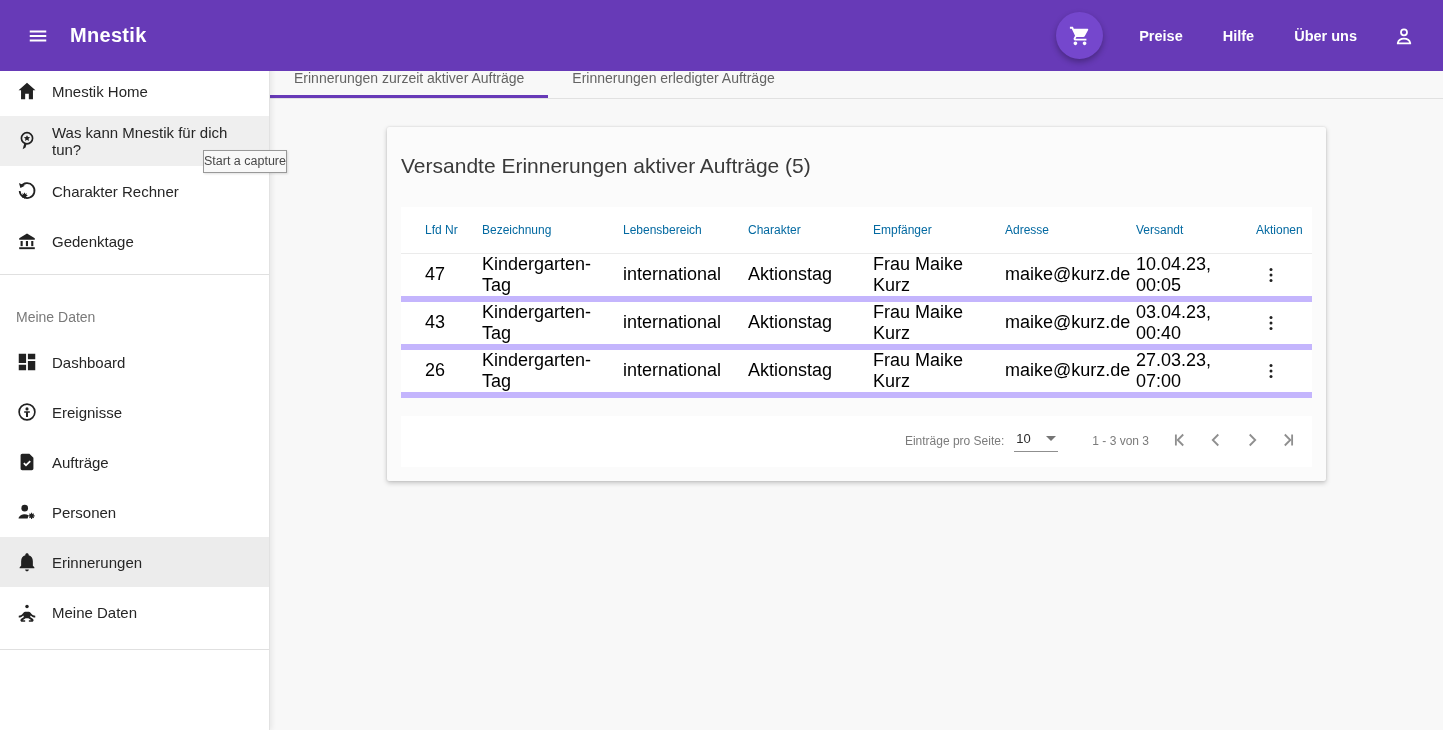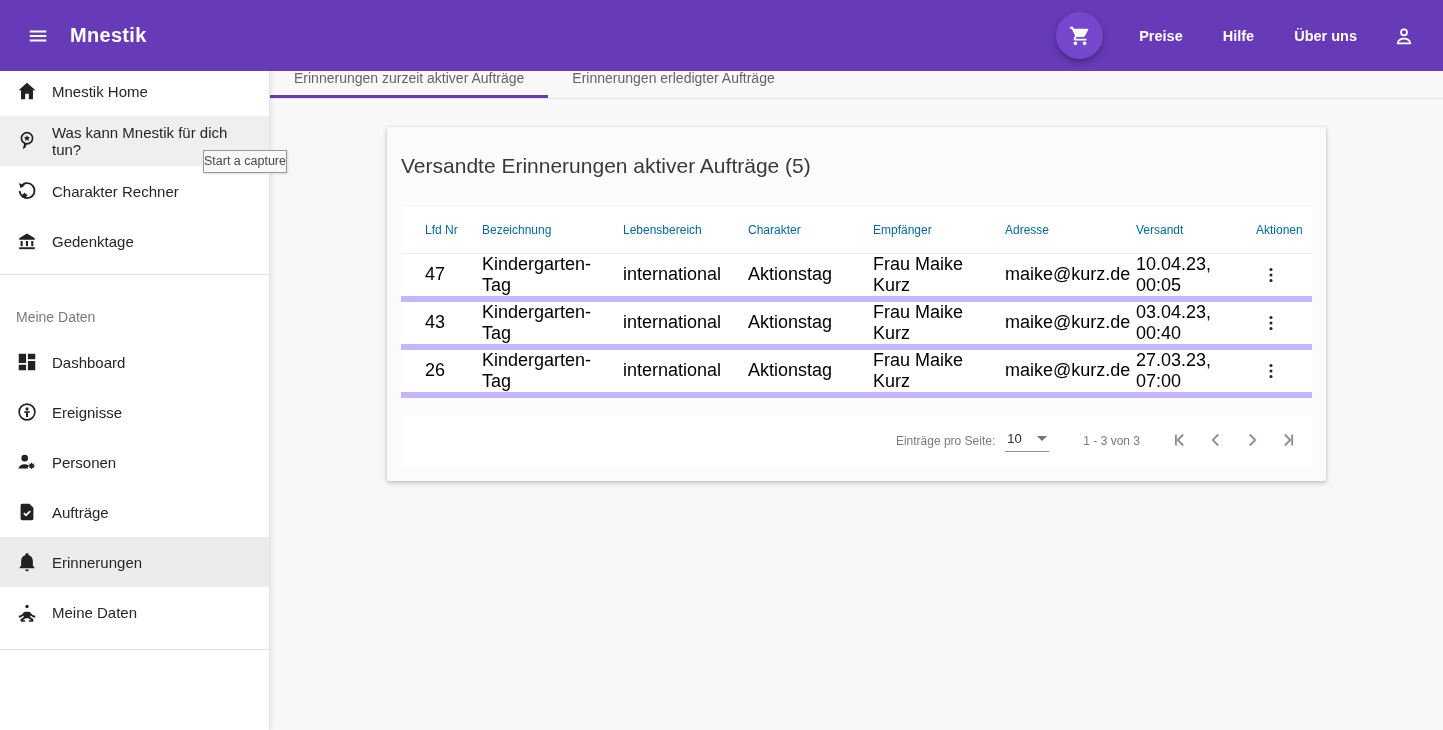--- a/index.html
+++ b/index.html
@@ -45,21 +45,21 @@
   th { height:46px; font-size:12px; color:#0369a1; font-weight:400; text-align:left; padding:0 8px 0 0; border-bottom:1px solid #ebebeb; }
   td { height:43px; font-size:18px; color:#000000; padding:0 8px 0 0; border-bottom:6px solid #c4b5fd; }
   th.c1, td.c1 { padding-left:24px; }
   th.c8, td.c8 { text-align:right; padding-right:10px; }
   .more-btn { width:30px; height:30px; color:#3c3c3c; }
 
   .paginator-band { background:#fff; margin-top:18px; height:51px; display:flex; align-items:center; justify-content:flex-end; font-size:12px; color:#7b7b7b; padding-right:6px; }
   .pp-label { margin-right:10px; }
   .page-size { display:inline-flex; align-items:center; justify-content:space-between; width:44px; border-bottom:1px solid #8f8f8f; padding:0 2px 5px; margin-right:34px; color:#2b2b2b; font-size:13px; cursor:pointer; background:transparent; border-top:none; border-left:none; border-right:none; font-family:inherit; }
   .caret { width:0; height:0; border-left:5px solid transparent; border-right:5px solid transparent; border-top:5px solid #757575; }
-  .range { margin-right:22px;text-align:center; }
+  .range { margin-right:13px;text-align:center; }
   .pg-btn { width:36px; height:36px; color:#8f8f8f; }
   .pg-btn svg { width:22px; height:22px; }
 </style>
 </head>
 <body>
 
 <header class="topbar">
   <button class="icon-btn menu-btn">
     <span class="icn" style="color:#fff">
       <svg viewBox="0 0 24 24" fill="currentColor">
@@ -156,36 +156,36 @@
           <circle cx="12" cy="8.6" r="1.7" fill="currentColor"></circle>
           <path fill="currentColor" d="M8.9 11.2h6.2v1.7h-2v4.5h-2.2v-4.5h-2z"></path>
         </svg>
     </span>
     <span>Ereignisse</span>
   </div>
 
   <div class="side-item">
     <span class="icn">
       <svg viewBox="0 0 24 24" fill="currentColor">
+          <path d="M14.6 3H6.8C5.8 3 5 3.8 5 4.8v14.4c0 1 .8 1.8 1.8 1.8h10.4c1 0 1.8-.8 1.8-1.8V7.4zM10.9 16.9l-3-3 1.3-1.3 1.7 1.7 4-4 1.3 1.3z"></path>
+        </svg>
+    </span>
+    <span>Aufträge</span>
+  </div>
+
+  <div class="side-item">
+    <span class="icn">
+      <svg viewBox="0 0 24 24" fill="currentColor">
           <circle cx="9.5" cy="7.8" r="3.6"></circle>
           <path d="M2.8 19.2c0-3.2 4.3-4.8 6.7-4.8 1.2 0 2.9.4 4.2 1.1l-1 3.7H2.8z"></path>
           <circle cx="17" cy="16.2" r="2.1"></circle>
           <path d="M17 12.9v6.6M13.7 16.2h6.6M14.7 13.9l4.6 4.6M14.7 18.5l4.6-4.6" stroke="currentColor" stroke-width="1.2"></path>
         </svg>
     </span>
     <span>Personen</span>
-  </div>
-
-  <div class="side-item">
-    <span class="icn">
-      <svg viewBox="0 0 24 24" fill="currentColor">
-          <path d="M14.6 3H6.8C5.8 3 5 3.8 5 4.8v14.4c0 1 .8 1.8 1.8 1.8h10.4c1 0 1.8-.8 1.8-1.8V7.4zM10.9 16.9l-3-3 1.3-1.3 1.7 1.7 4-4 1.3 1.3z"></path>
-        </svg>
-    </span>
-    <span>Aufträge</span>
   </div>
 
   <div class="side-item active">
     <span class="icn">
       <svg viewBox="0 0 24 24" fill="currentColor">
           <path d="M12 22.2c1.1 0 2-.9 2-2h-4c0 1.1.9 2 2 2zm6.4-6.1v-5c0-3.1-1.7-5.7-4.6-6.4v-.7c0-.8-.8-1.5-1.8-1.5s-1.8.7-1.8 1.5v.7C7.3 5.4 5.6 8 5.6 11.1v5L4 17.7v1.1h16v-1.1z"></path>
         </svg>
     </span>
     <span>Erinnerungen</span>
   </div>

